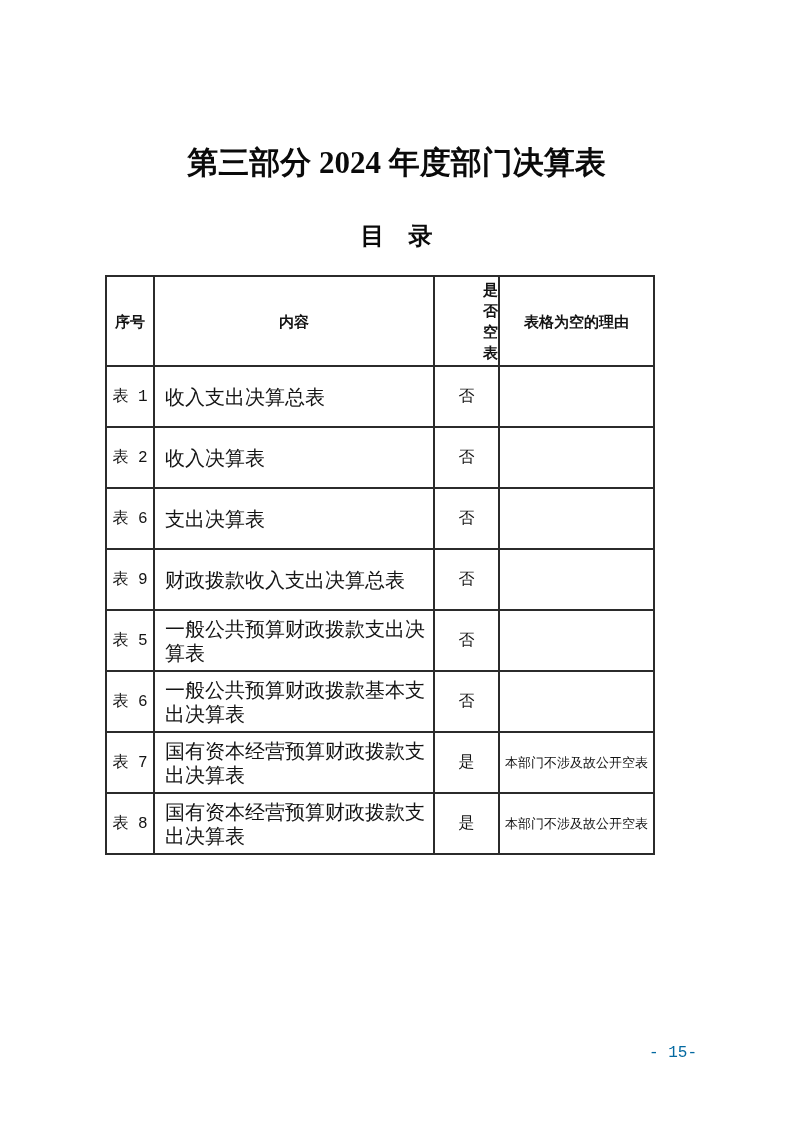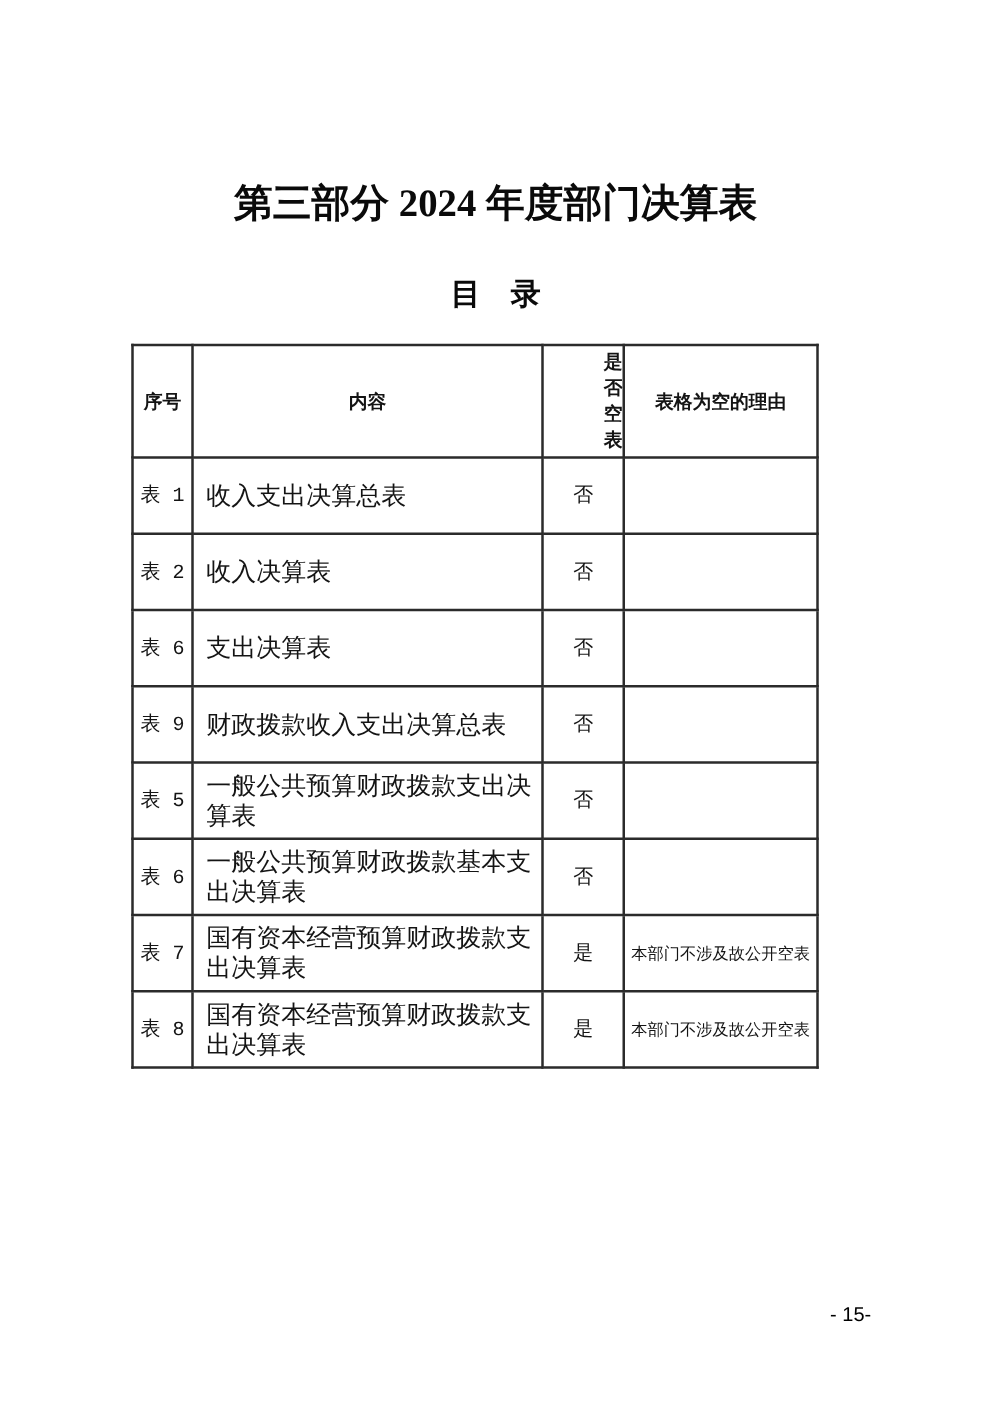--- a/index.html
+++ b/index.html
@@ -91,22 +91,22 @@
       text-align: center;
       font-size: 13px;
       padding: 2px;
     }
     .page-number {
       position: absolute;
       top: 1044px;
       right: 96px;
       font-size: 16px;
       line-height: 18px;
-      font-family: Liberation Sans, sans-serif;
-      color: #000000;
+      font-family: Liberation Mono, monospace;
+      color: #0369a1;
       white-space: pre;
     }
   </style>
 </head>
 <body>
 
 <div class="page">
 
   <div class="doc-title">第三部分 2024 年度部门决算表</div>
 

